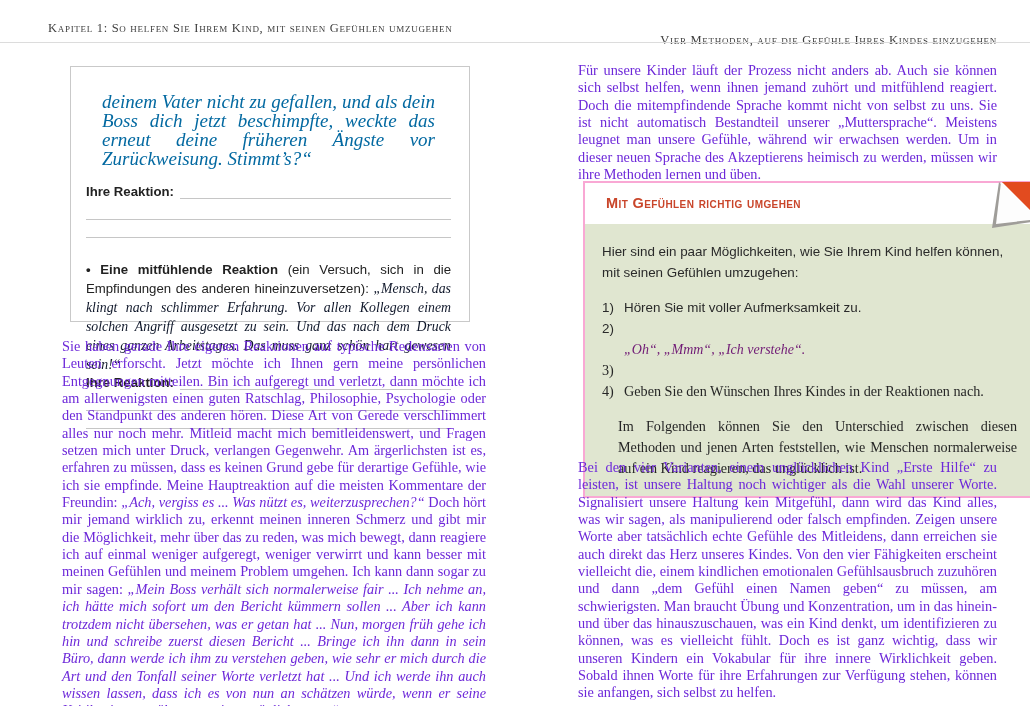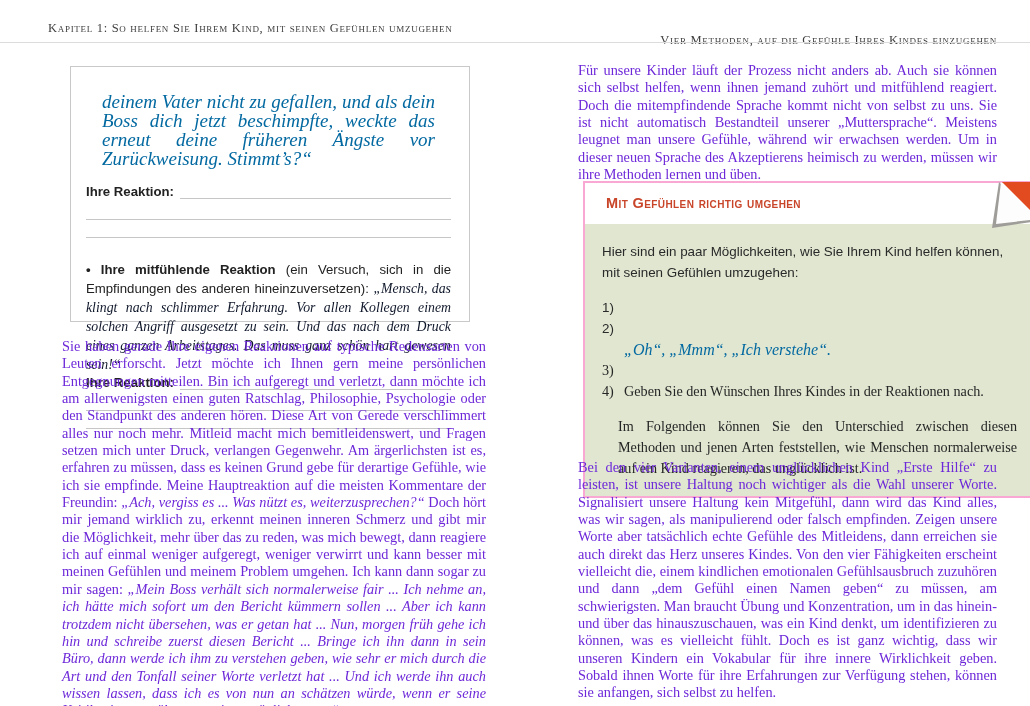--- a/index.html
+++ b/index.html
@@ -65,21 +65,21 @@
     margin:0 0 14px 0; font-family:"Liberation Sans", sans-serif; font-size:13.4px;
     line-height:21px; color:#2a2a2a;
   }
   .method-list { margin:0; }
   .method-row { display:flex; line-height:21px; }
   .method-row .num { width:22px; flex:0 0 22px; }
   .method-row.f-sans  { font-family:"Liberation Sans", sans-serif; font-size:13.4px; color:#2a2a2a; }
   .method-row.f-serif { font-family:"Liberation Serif", serif; font-size:14.2px; color:#262626; }
   .method-sub {
     margin-left:22px; line-height:21px; font-family:"Liberation Serif", serif;
-    font-style:italic; font-size:16px; color:#0369a1;
+    font-style:italic; font-size:14px; color:#701a75;
   }
   .info-outro {
     margin:14px 0 0 16px; font-family:"Liberation Serif", serif; font-size:14.2px;
     line-height:21px; text-align:justify; color:#262626;
   }
 </style>
 </head>
 <body>
 
 <div class="spread">
@@ -90,21 +90,21 @@
 
   <div class="exercise-box">
     <p class="box-quote">deinem Vater nicht zu gefallen, und als dein Boss dich jetzt beschimpfte, weckte das erneut deine früheren Ängste vor Zurückweisung. Stimmt’s?“</p>
     <div class="reaction-row">
       <span>Ihre Reaktion:</span>
       <span class="fill-line"></span>
     </div>
     <div class="write-line"></div>
     <div class="write-line"></div>
 
-    <p class="bullet-para"><span class="b">• Ihre mitfühlende Reaktion</span><span> (ein Versuch, sich in die Empfindungen des anderen hineinzuversetzen): </span><span class="q">„Mensch, das klingt nach schlimmer Erfahrung. Vor allen Kollegen einem solchen Angriff ausgesetzt zu sein. Und das nach dem Druck eines ganzen Arbeitstages. Das muss ganz schön hart gewesen sein!“</span></p>
+    <p class="bullet-para"><span class="b">• Eine mitfühlende Reaktion</span><span> (ein Versuch, sich in die Empfindungen des anderen hineinzuversetzen): </span><span class="q">„Mensch, das klingt nach schlimmer Erfahrung. Vor allen Kollegen einem solchen Angriff ausgesetzt zu sein. Und das nach dem Druck eines ganzen Arbeitstages. Das muss ganz schön hart gewesen sein!“</span></p>
     <div class="reaction-row">
       <span>Ihre Reaktion:</span>
       <span class="fill-line"></span>
     </div>
     <div class="write-line"></div>
     <div class="write-line"></div>
   </div>
 
   <p class="body-para" id="left-body"><span>Sie haben gerade Ihre eigenen Reaktionen auf typische Redensarten von Leuten erforscht. Jetzt möchte ich Ihnen gern meine persönlichen Entgegnungen mitteilen. Bin ich aufgeregt und verletzt, dann möchte ich am allerwenigsten einen guten Ratschlag, Philosophie, Psychologie oder den Standpunkt des anderen hören. Diese Art von Gerede verschlimmert alles nur noch mehr. Mitleid macht mich bemitleidenswert, und Fragen setzen mich unter Druck, verlangen Gegenwehr. Am ärgerlichsten ist es, erfahren zu müssen, dass es keinen Grund gebe für derartige Gefühle, wie ich sie empfinde. Meine Hauptreaktion auf die meisten Kommentare der Freundin: </span><span class="it">„Ach, vergiss es ... Was nützt es, weiterzusprechen?“</span><span> Doch hört mir jemand wirklich zu, erkennt meinen inneren Schmerz und gibt mir die Möglichkeit, mehr über das zu reden, was mich bewegt, dann reagiere ich auf einmal weniger aufgeregt, weniger verwirrt und kann besser mit meinen Gefühlen und meinem Problem umgehen. Ich kann dann sogar zu mir sagen: </span><span class="it">„Mein Boss verhält sich normalerweise fair ... Ich nehme an, ich hätte mich sofort um den Bericht kümmern sollen ... Aber ich kann trotzdem nicht übersehen, was er getan hat ... Nun, morgen früh gehe ich hin und schreibe zuerst diesen Bericht ... Bringe ich ihn dann in sein Büro, dann werde ich ihm zu verstehen geben, wie sehr er mich durch die Art und den Tonfall seiner Worte verletzt hat ... Und ich werde ihn auch wissen lassen, dass ich es von nun an schätzen würde, wenn er seine Kritik mir gegenüber nur mir persönlich sagte.“</span></p>
 
@@ -117,20 +117,21 @@
         <polygon points="9,0 48,39 2,46" fill="#9f9d99"></polygon>
         <polygon points="11,0 48,37 6,42" fill="#fdfdfd"></polygon>
         <polygon points="12,0 48,0 48,36" fill="#e24b1f"></polygon>
       </svg>
     </div>
     <div class="info-box-body">
       <p class="info-lead">Hier sind ein paar Möglichkeiten, wie Sie Ihrem Kind helfen können, mit seinen Gefühlen umzugehen:</p>
       <div class="method-list">
         <div class="method-row f-sans">
           <span class="num">1)</span>
+          <span>Hören Sie mit voller Aufmerksamkeit zu.</span>
         </div>
         <div class="method-row f-sans">
           <span class="num">2)</span>
         </div>
         <div class="method-sub">„Oh“, „Mmm“, „Ich verstehe“.</div>
         <div class="method-row f-serif">
           <span class="num">3)</span>
         </div>
         <div class="method-row f-serif">
           <span class="num">4)</span>

